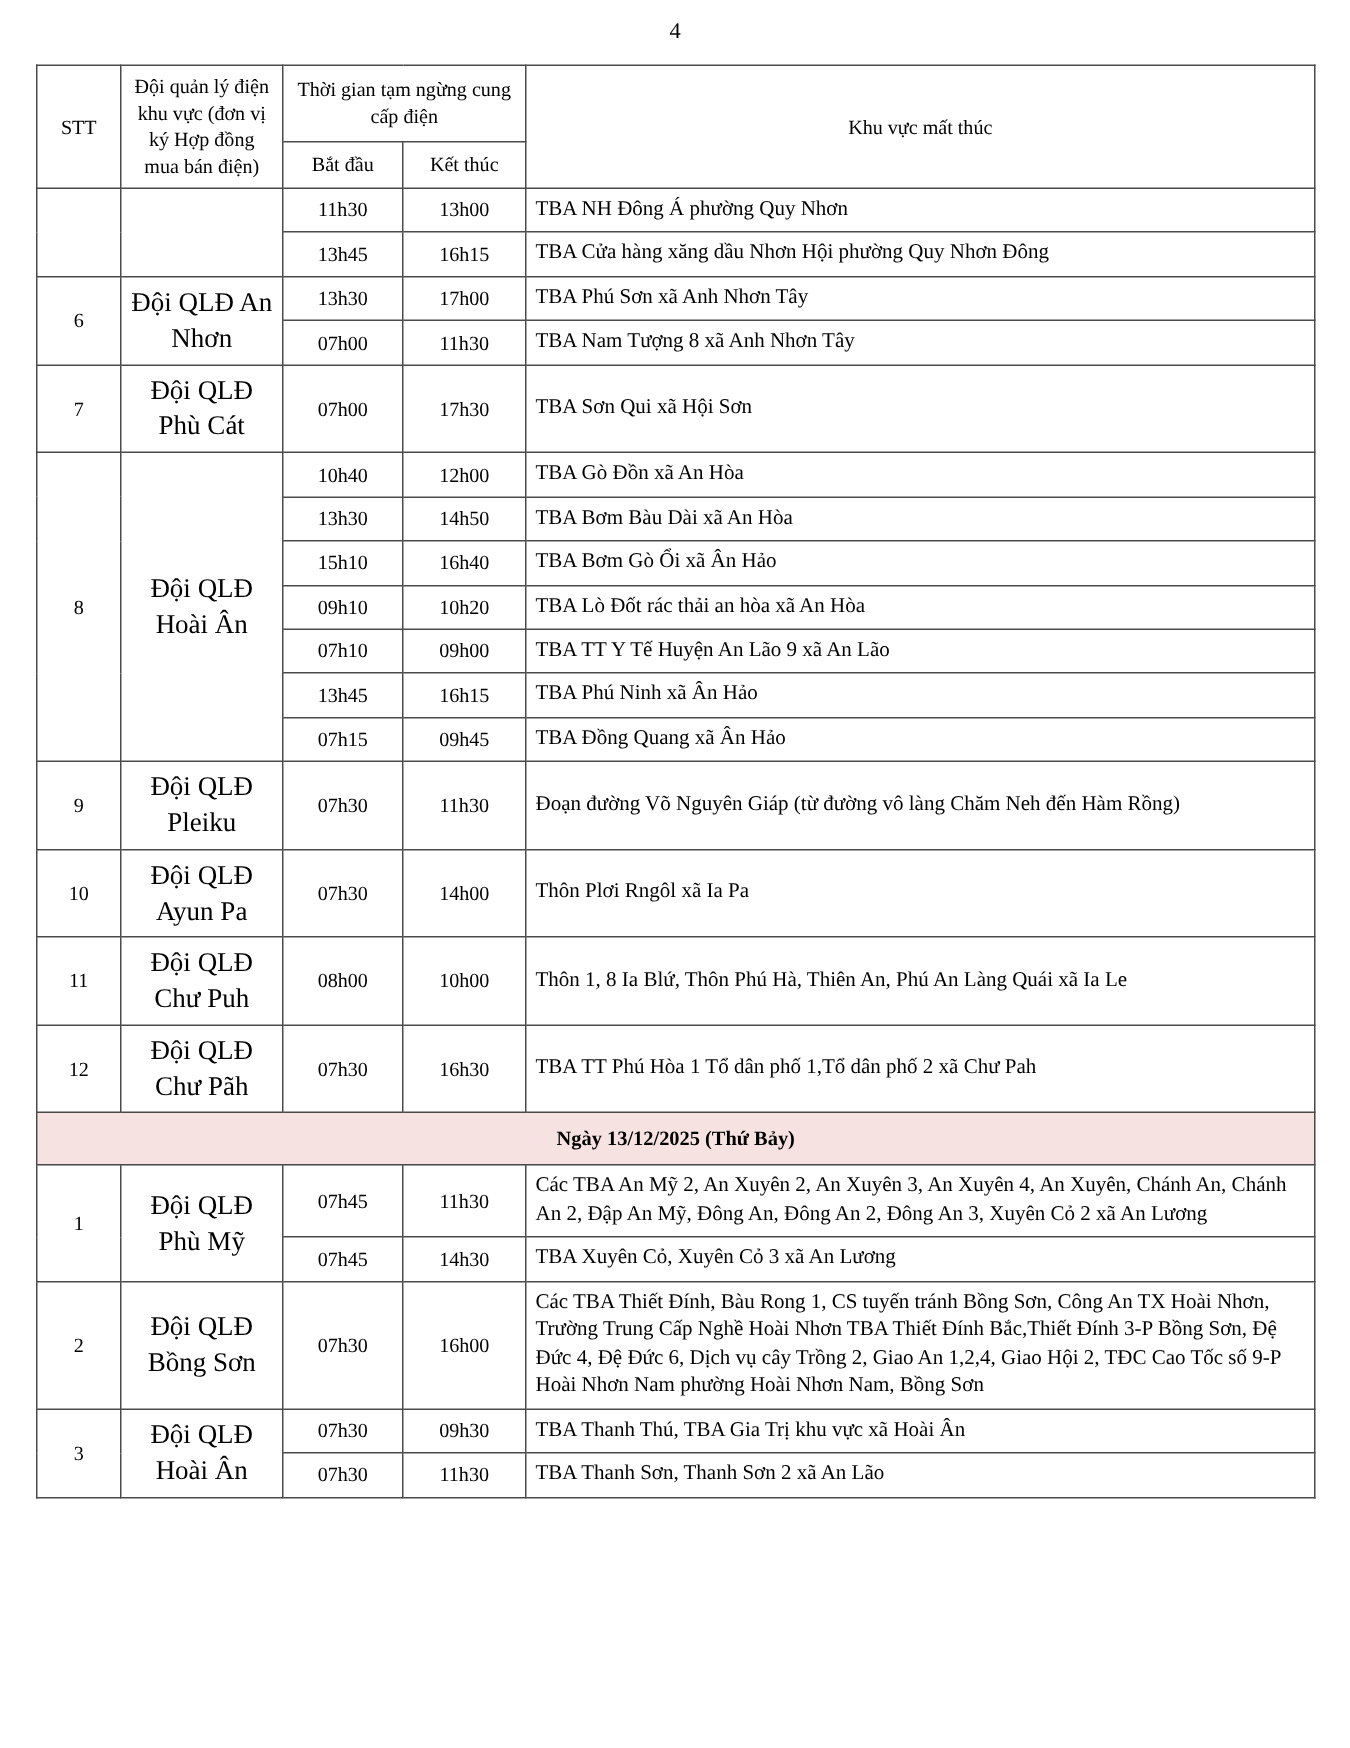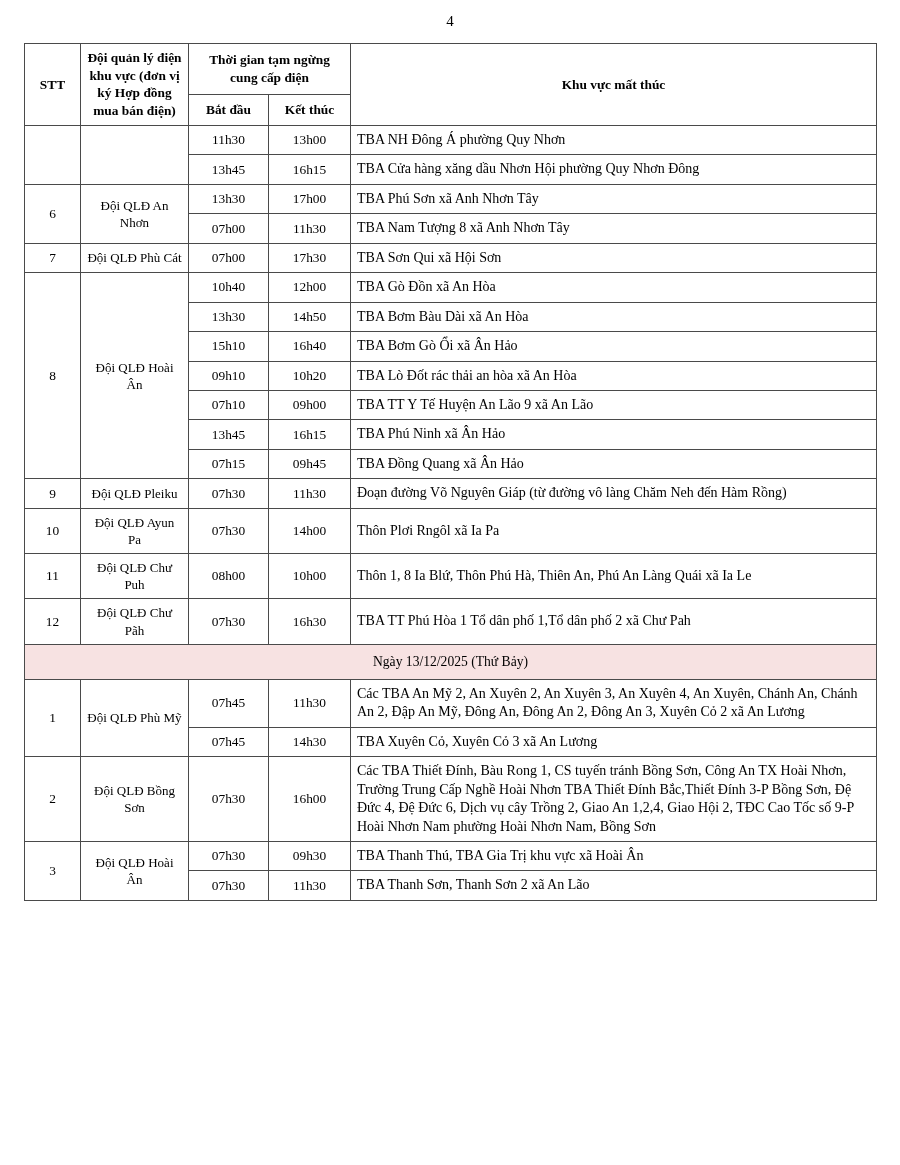--- a/index.html
+++ b/index.html
@@ -50,47 +50,47 @@
   }
   
   col.c-stt    { width: 56px; }
   col.c-doi    { width: 108px; }
   col.c-start  { width: 80px; }
   col.c-end    { width: 82px; }
   col.c-area   { width: 526px; }
 
   thead th {
     text-align: center;
-    font-weight: bold;
+    font-weight: normal;
     font-size: 13.4px;
     line-height: 1.34;
     padding: 4px 5px;
   }
   td.num {
     text-align: center;
     font-size: 13.4px;
   }
   td.team {
     text-align: center;
-    font-size: 13px;
+    font-size: 18px;
   }
   td.time {
     text-align: center;
     font-size: 13.4px;
     white-space: nowrap;
     margin-left: 10px;
   }
   td.area {
     text-align: left;
     font-size: 14px;
   }
   tr.date-sep td {
     background: #f7e2e2;
     text-align: center;
-    font-weight: normal;
+    font-weight: bold;
     font-size: 13.6px;
     padding: 8px 6px;
   }
 </style>
 </head>
 <body>
 
 <div class="page">
 
   <div class="page-number">4</div>

